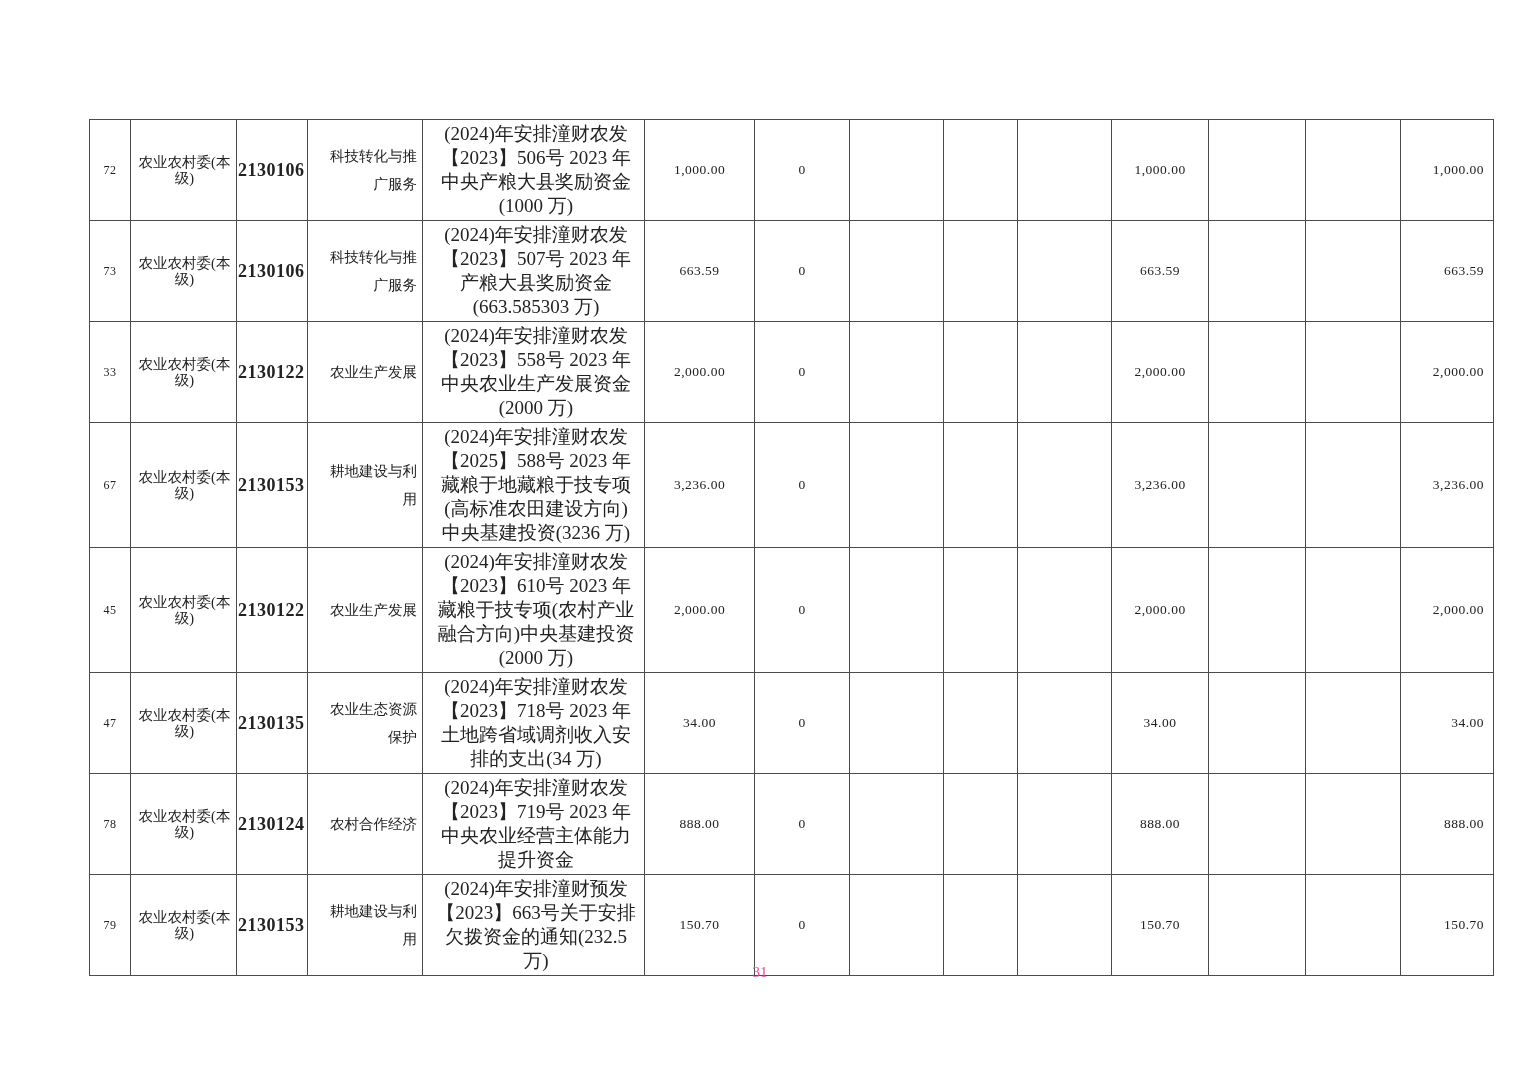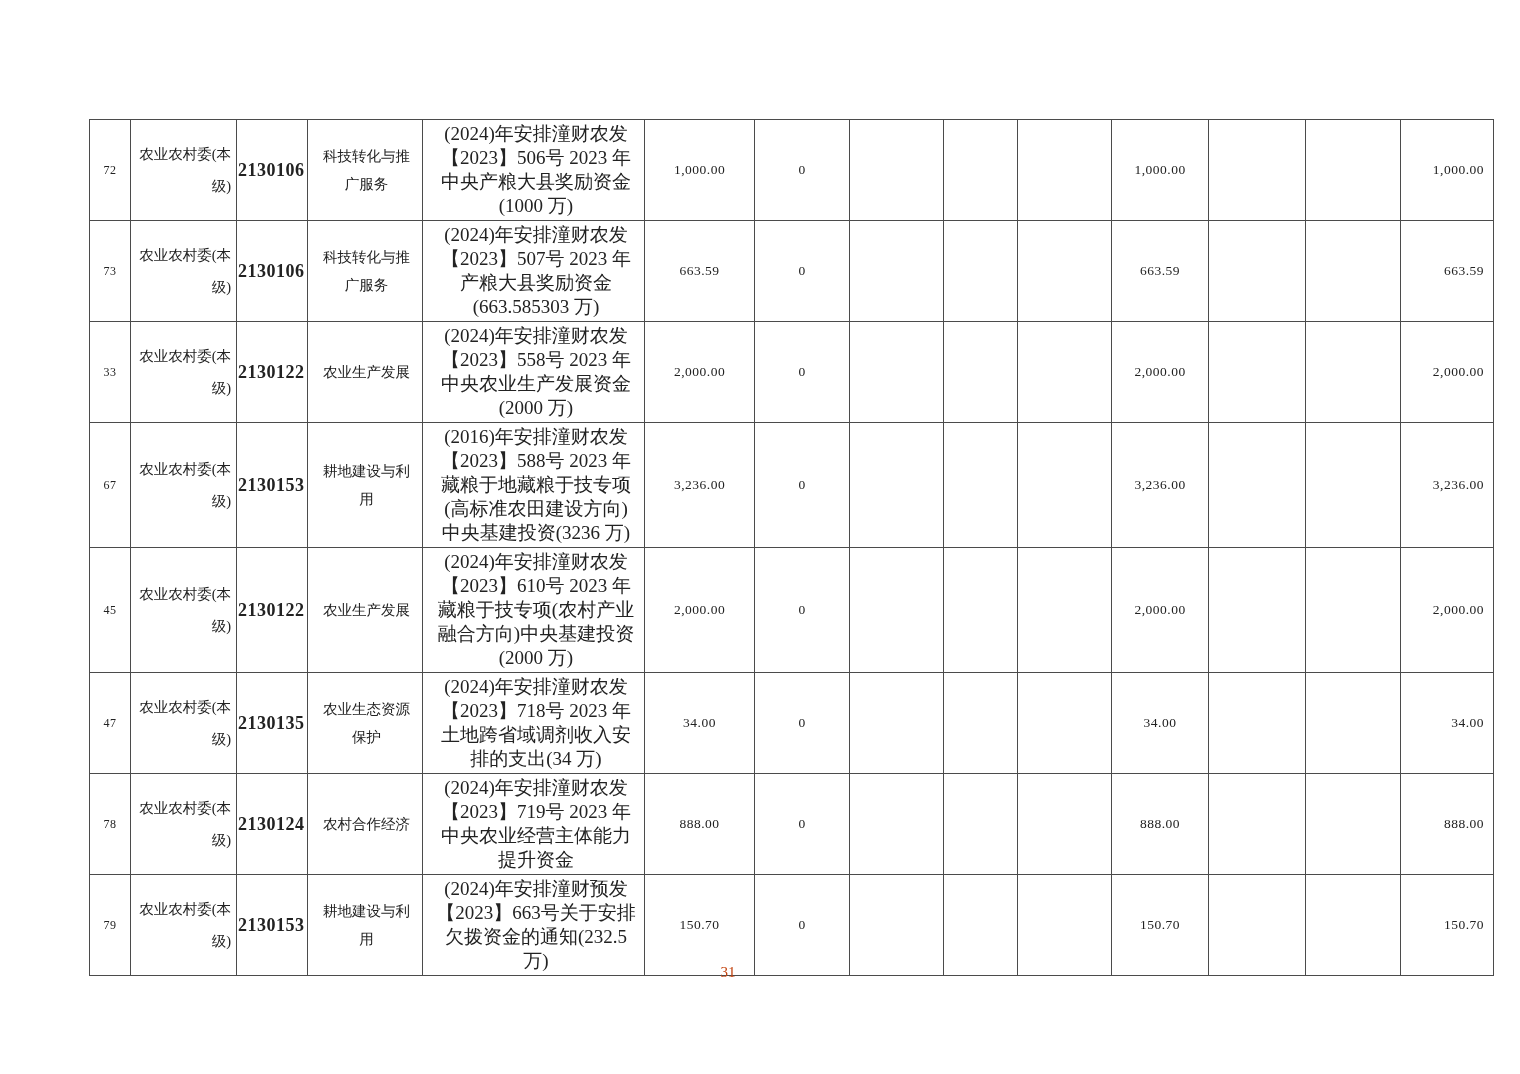--- a/index.html
+++ b/index.html
@@ -35,33 +35,33 @@
     overflow: hidden;
     background: #ffffff;
   }
   
   .c-no {
     text-align: center;
     font-size: 12px;
     letter-spacing: 0.5px;
   }
   .c-dept {
-    text-align: right;
+    text-align: center;
     padding: 2px 5px 2px 7px;
     font-size: 14.5px;
-    line-height: 32px;
+    line-height: 16px;
   }
   .c-code {
     text-align: left;
     font-size: 18px;
     letter-spacing: 0.5px;
     font-weight: bold;
   }
   .c-cat {
-    text-align: center;
+    text-align: right;
     padding: 2px 5px 2px 8px;
     font-size: 14.5px;
     line-height: 28px;
   }
   .c-desc {
     text-align: center;
     padding: 2px 8px 2px 13px;
     font-size: 19px;
     line-height: 24px;
   }
@@ -76,21 +76,22 @@
     font-size: 13.5px;
     letter-spacing: 0.5px;
   }
   .page-number {
     position: absolute;
     left: 0;
     top: 964px;
     width: 1456px;
     text-align: center;
     font-size: 15px;
-    color: #c2410c;
+    color: #ec4899;
+    padding-left: 32px;
   }
 </style>
 </head>
 <body>
 
 <div class="page">
   <div class="table-wrap">
     <table class="budget">
       <colgroup>
         <col style="width:41px">
@@ -155,21 +156,21 @@
             <td class="c-num">2,000.00</td>
             <td class="c-num"></td>
             <td class="c-num"></td>
             <td class="c-num-right">2,000.00</td>
           </tr>
           <tr style="height: 117px;">
             <td class="c-no">67</td>
             <td class="c-dept">农业农村委(本级)</td>
             <td class="c-code">2130153</td>
             <td class="c-cat">耕地建设与利用</td>
-            <td class="c-desc">(2016)年安排潼财农发【2023】588号 2023 年藏粮于地藏粮于技专项(高标准农田建设方向)中央基建投资(3236 万)</td>
+            <td class="c-desc">(2024)年安排潼财农发【2025】588号 2023 年藏粮于地藏粮于技专项(高标准农田建设方向)中央基建投资(3236 万)</td>
             <td class="c-num">3,236.00</td>
             <td class="c-num">0</td>
             <td class="c-num"></td>
             <td class="c-num"></td>
             <td class="c-num"></td>
             <td class="c-num">3,236.00</td>
             <td class="c-num"></td>
             <td class="c-num"></td>
             <td class="c-num-right">3,236.00</td>
           </tr>

